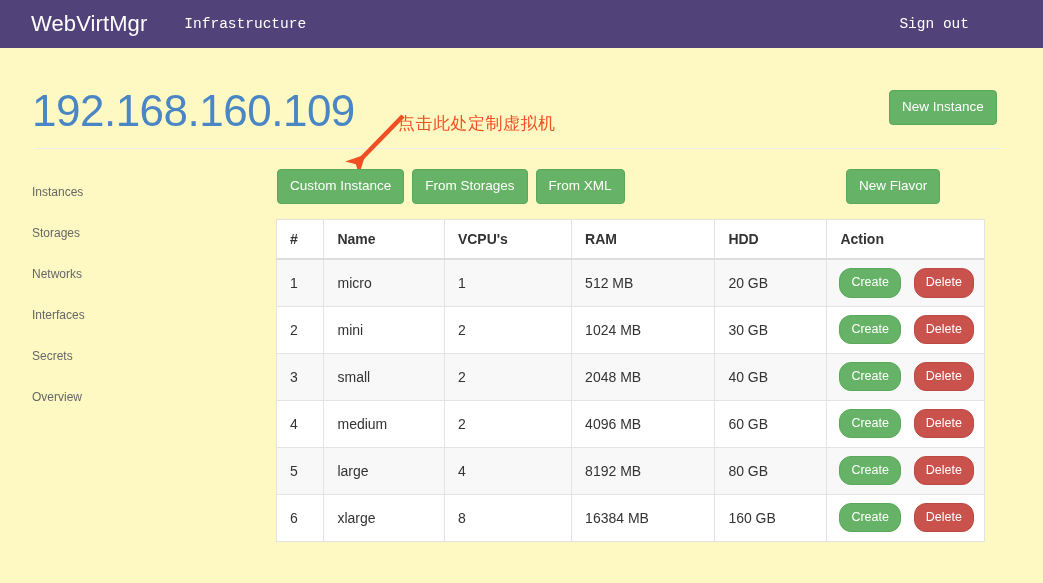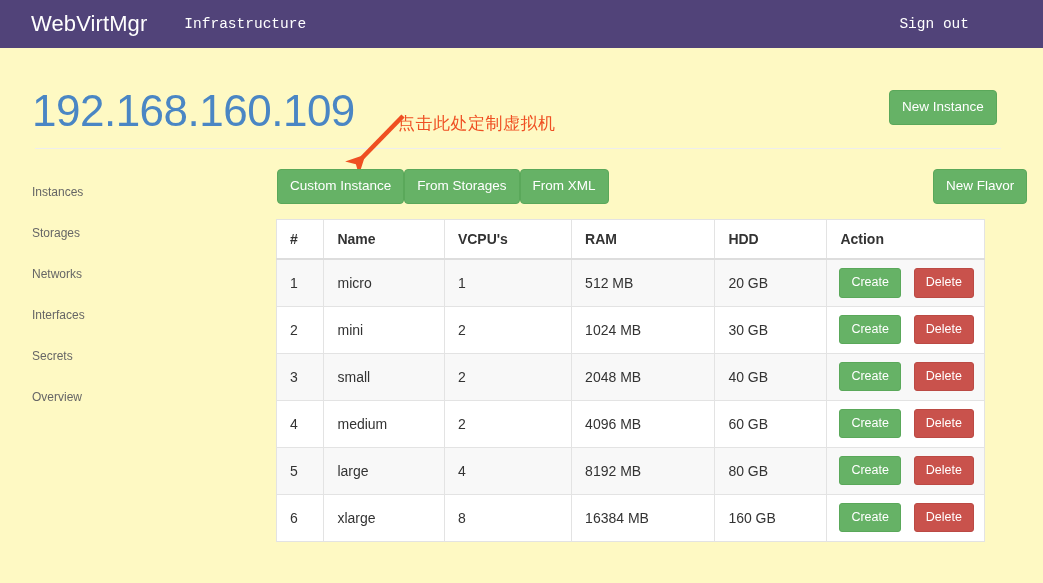--- a/index.html
+++ b/index.html
@@ -83,37 +83,37 @@
     background: #66b266;
     border-color: #5aa85a;
   }
   .btn-red {
     background: #c9524c;
     border-color: #bb4a44;
   }
   .btn-sm {
     font-size: 12.5px;
     padding: 7px 11px 8px 11px;
-    border-radius: 3px;
+    border-radius: 12px;
   }
 
   .btn-new-instance {
     position: absolute;
     left: 889px; top: 90px;
   }
   .btn-new-flavor {
     position: absolute;
-    left: 933px; top: 169px;
+    left: 846px; top: 169px;
   }
 
   .toolbar-group {
     position: absolute;
     left: 277px; top: 169px;
     display: flex;
-    gap: 0;
+    gap: 8px;
   }
 
   
   .sidebar {
     position: absolute;
     left: 32px; top: 172px;
     width: 200px;
   }
   .sidebar-item {
     display: block;

